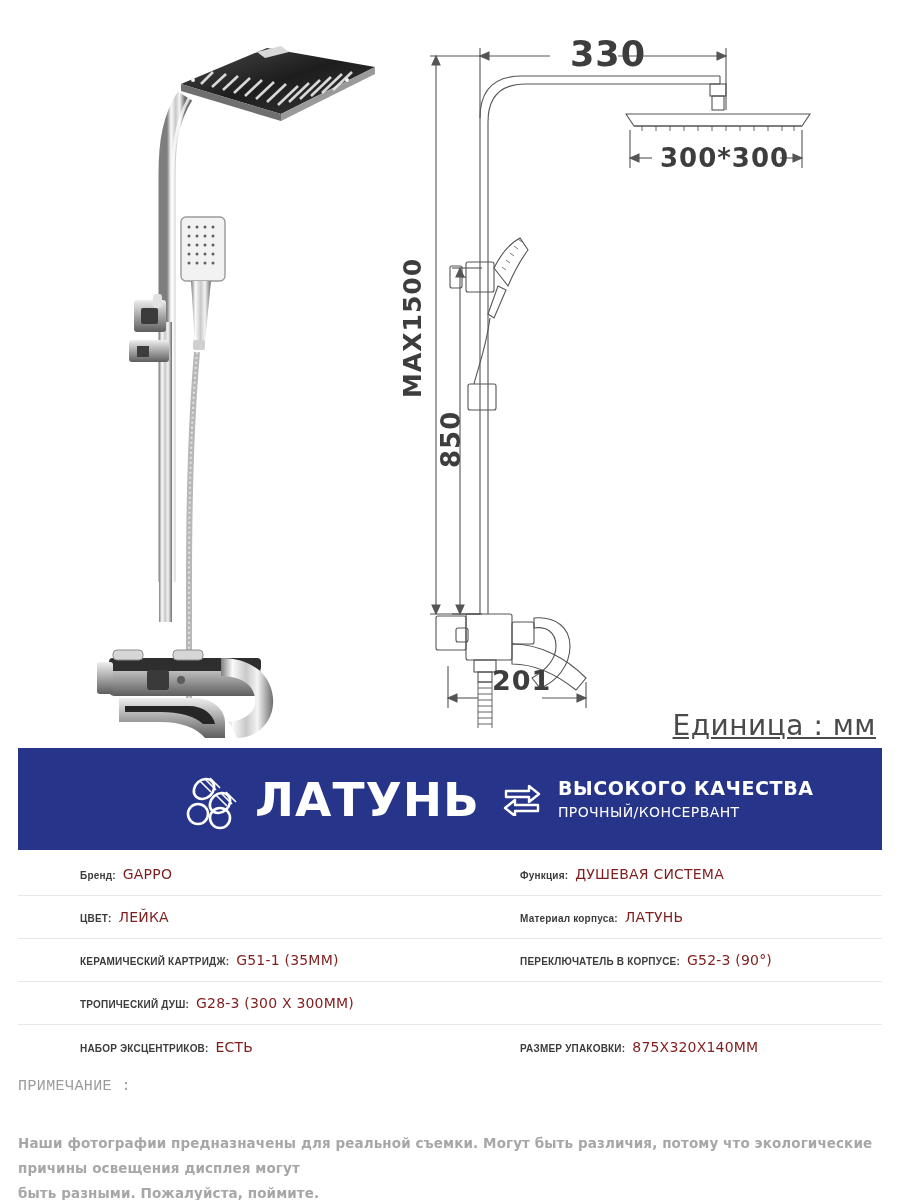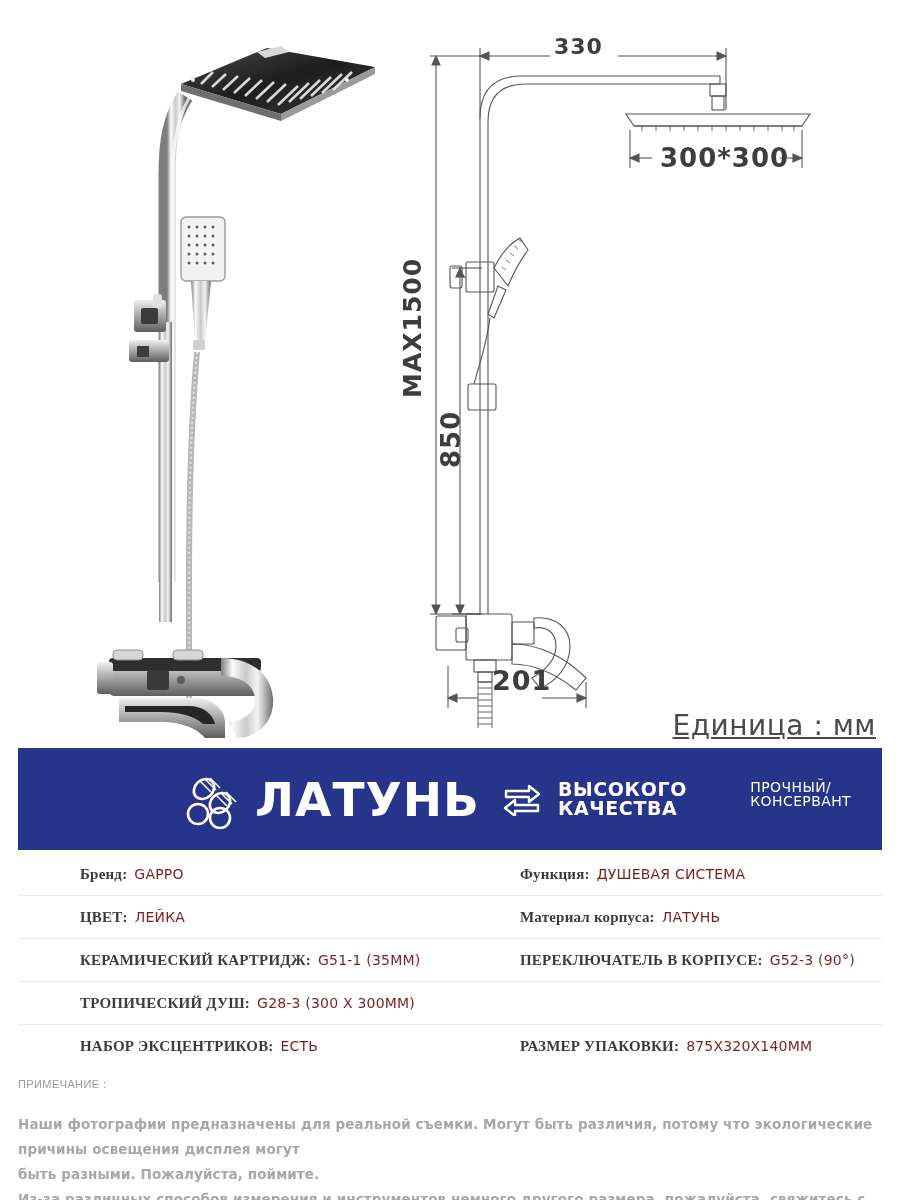--- a/index.html
+++ b/index.html
@@ -22,21 +22,21 @@
   #tech-drawing { position:absolute; left:390px; top:18px; width:510px; height:720px; }
 
   .dimtext {
     position:absolute;
     font-family:"DejaVu Sans", sans-serif;
     font-weight:bold;
     color:#3d3d3d;
     letter-spacing:1px;
     white-space:nowrap;
   }
-  #dim-330 { left:554px; top:34px; font-size:22px; }
+  #dim-330 { left:570px; top:34px; font-size:35px; }
   #dim-300 { left:660px; top:143px; font-size:26px; }
   #dim-max1500 {
     left:398px; top:270px; font-size:25px;
     transform:rotate(-90deg); transform-origin:left top;
     translate:0 128px;
   }
   #dim-850 {
     left:436px; top:410px; font-size:26px;
     transform:rotate(-90deg); transform-origin:left top;
     translate:0 58px;
@@ -64,54 +64,54 @@
   #brass-word {
     color:#ffffff;
     font-family:"DejaVu Sans", sans-serif;
     font-weight:bold;
     font-size:47px;
     letter-spacing:1px;
     margin-left:12px;
     line-height:1;
   }
   #swap-icon { width:40px; height:34px; margin:0 16px 0 22px; flex:0 0 auto; }
-  #banner-texts { display:flex; flex-direction:row; justify-content:center; gap:7px; }
+  #banner-texts { display:flex; flex-direction:column; justify-content:center; gap:7px; }
   #banner-title {
     color:#ffffff; font-family:"DejaVu Sans", sans-serif;
     font-weight:bold; font-size:19px; letter-spacing:.6px; line-height:1;
   }
   #banner-sub {
     color:#ffffff; font-family:"DejaVu Sans", sans-serif;
     font-size:14px; letter-spacing:.4px; line-height:1;
   }
 
   
   #spec-table { position:absolute; left:18px; top:853px; width:864px; }
   .spec-row { display:flex; height:43px; align-items:center; border-bottom:1px solid #e8e8e8; }
   .spec-row:last-child { border-bottom:none; }
   .spec-cell { display:flex; align-items:baseline; }
   .spec-cell.left  { width:440px; padding-left:62px; }
   .spec-cell.right { width:424px; padding-left:62px; }
   .spec-label {
-    font-family:Liberation Serif, serif;
-    font-weight:bold; font-size:15px; color:#3c3c3c;
+    font-family:Liberation Sans, sans-serif;
+    font-weight:bold; font-size:10px; color:#3c3c3c;
     letter-spacing:.2px; white-space:nowrap;
   }
   .spec-value {
     font-family:"DejaVu Sans", sans-serif;
     font-size:14px; color:#7f1d1d;
     margin-left:7px; letter-spacing:.2px; white-space:nowrap;
   }
 
   
   #note-section { position:absolute; left:18px; top:1078px; width:864px; }
   #note-heading {
-    font-family:Liberation Sans, sans-serif;
-    font-size:11px; color:#9b9b9b; letter-spacing:.4px;
-    margin-bottom:22px;
+    font-family:Liberation Mono, monospace;
+    font-size:15px; color:#9b9b9b; letter-spacing:.4px;
+    margin-bottom:36px;
   }
   .note-line {
     font-family:"DejaVu Sans", sans-serif;
     font-size:13.5px; color:#a7a7a7; line-height:1.85;
     letter-spacing:.1px;
     font-weight:bold;
   }
 </style>
 </head>
 <body>

